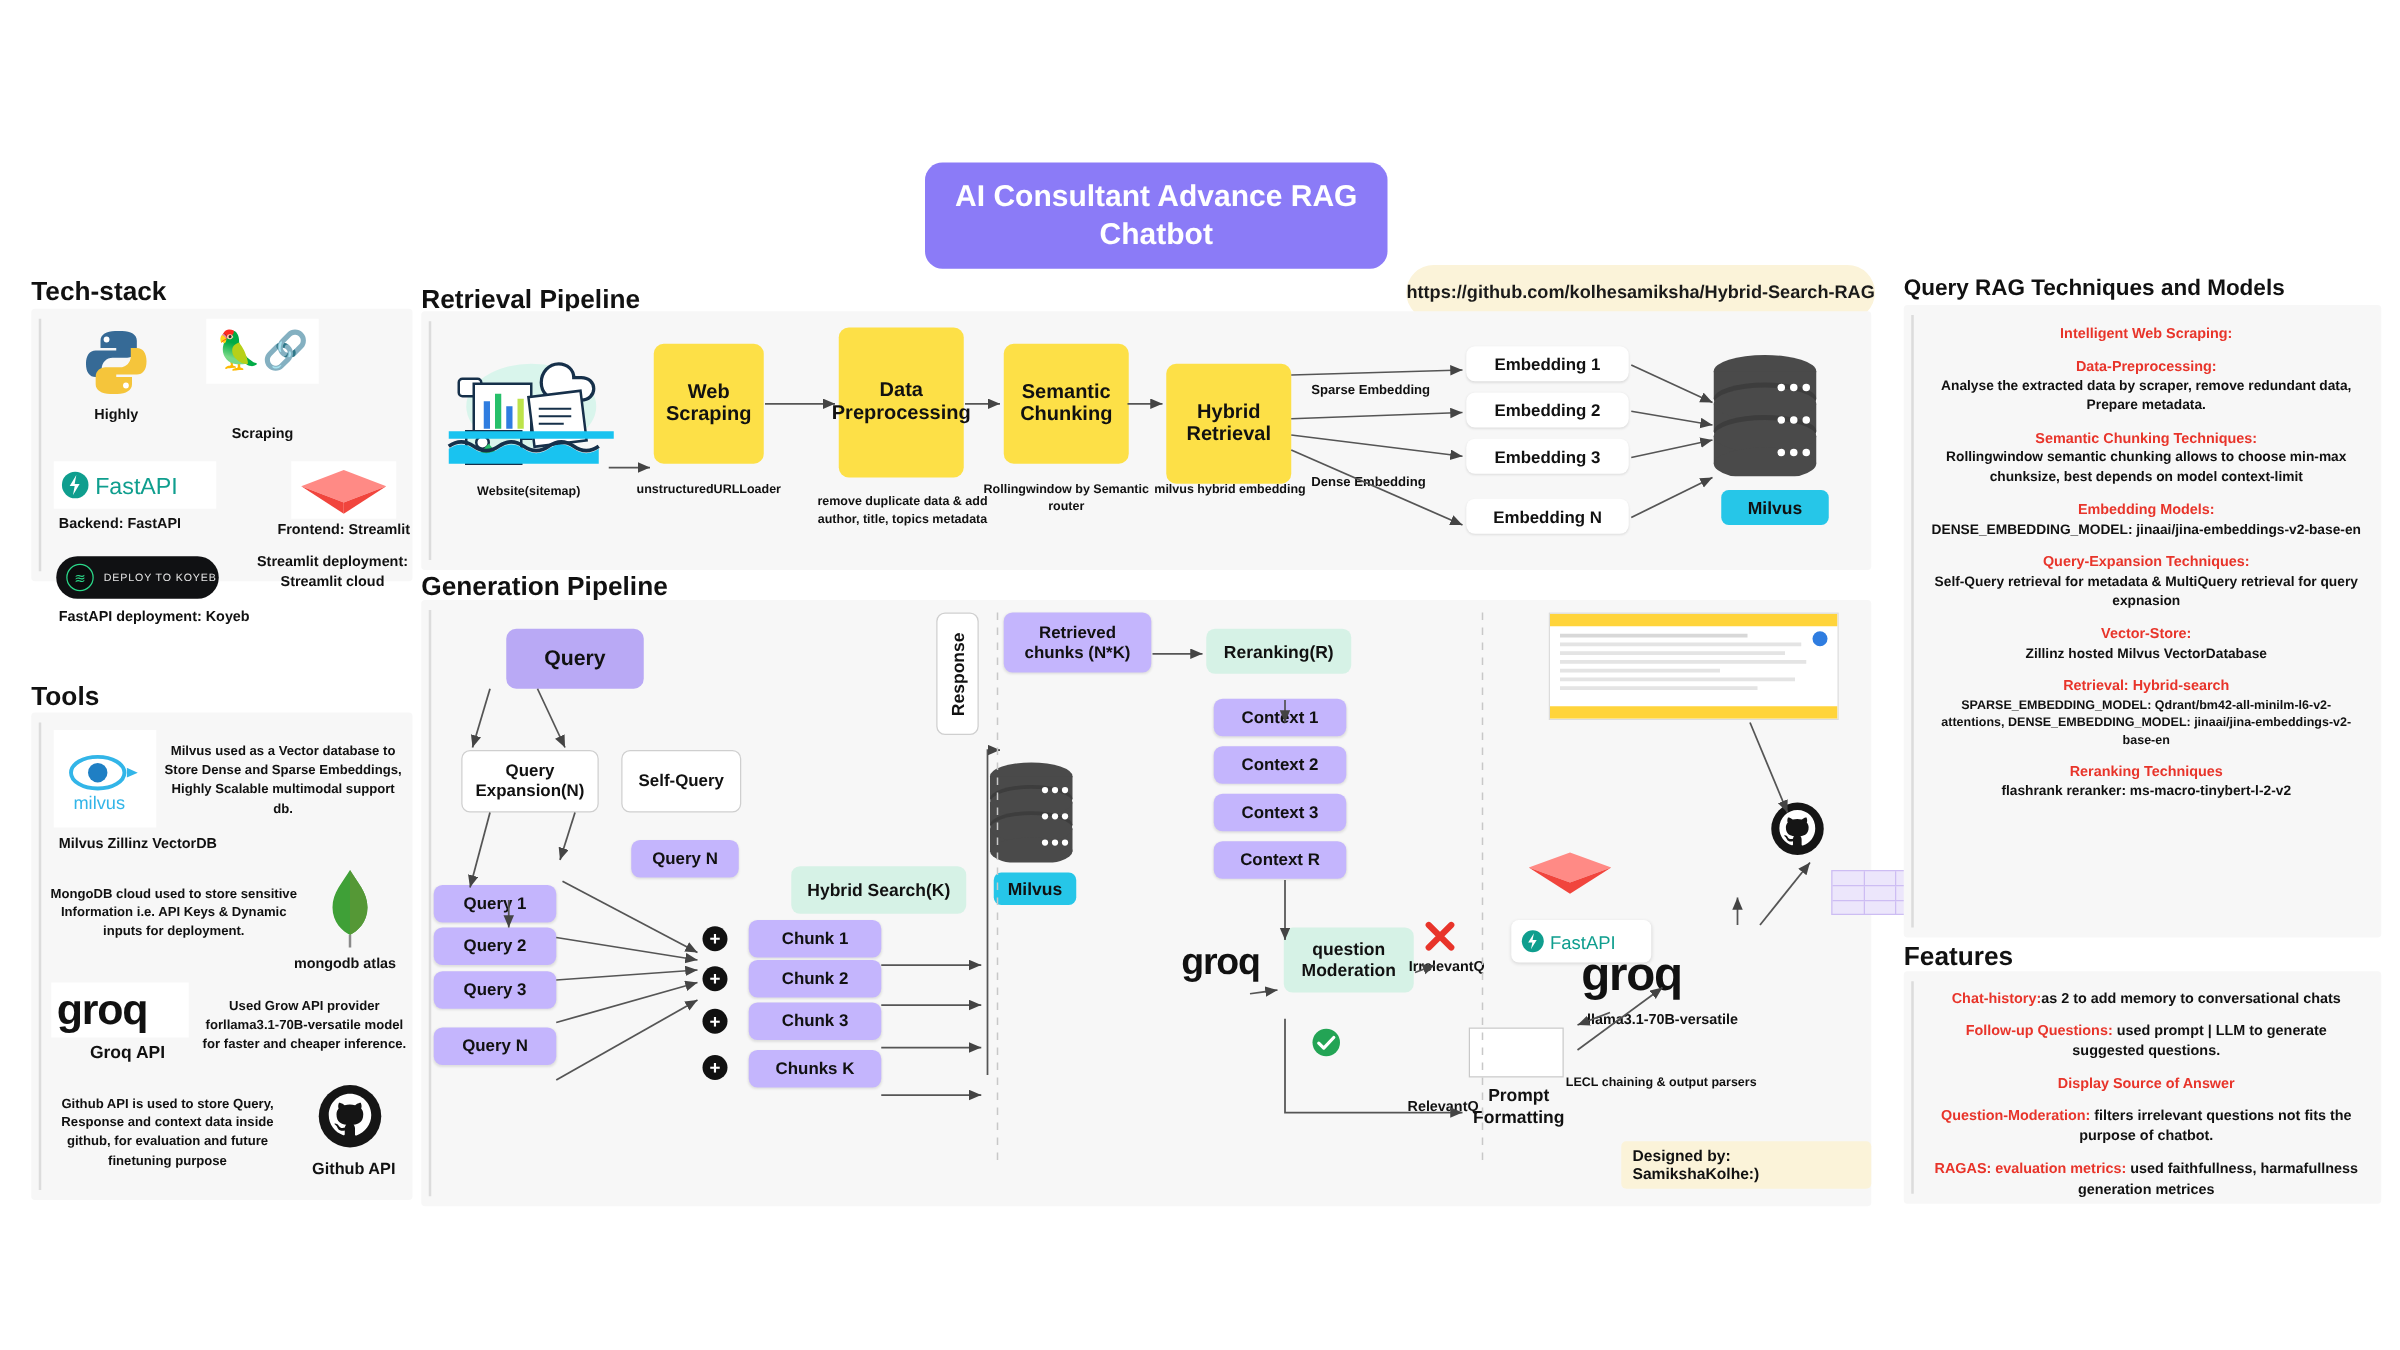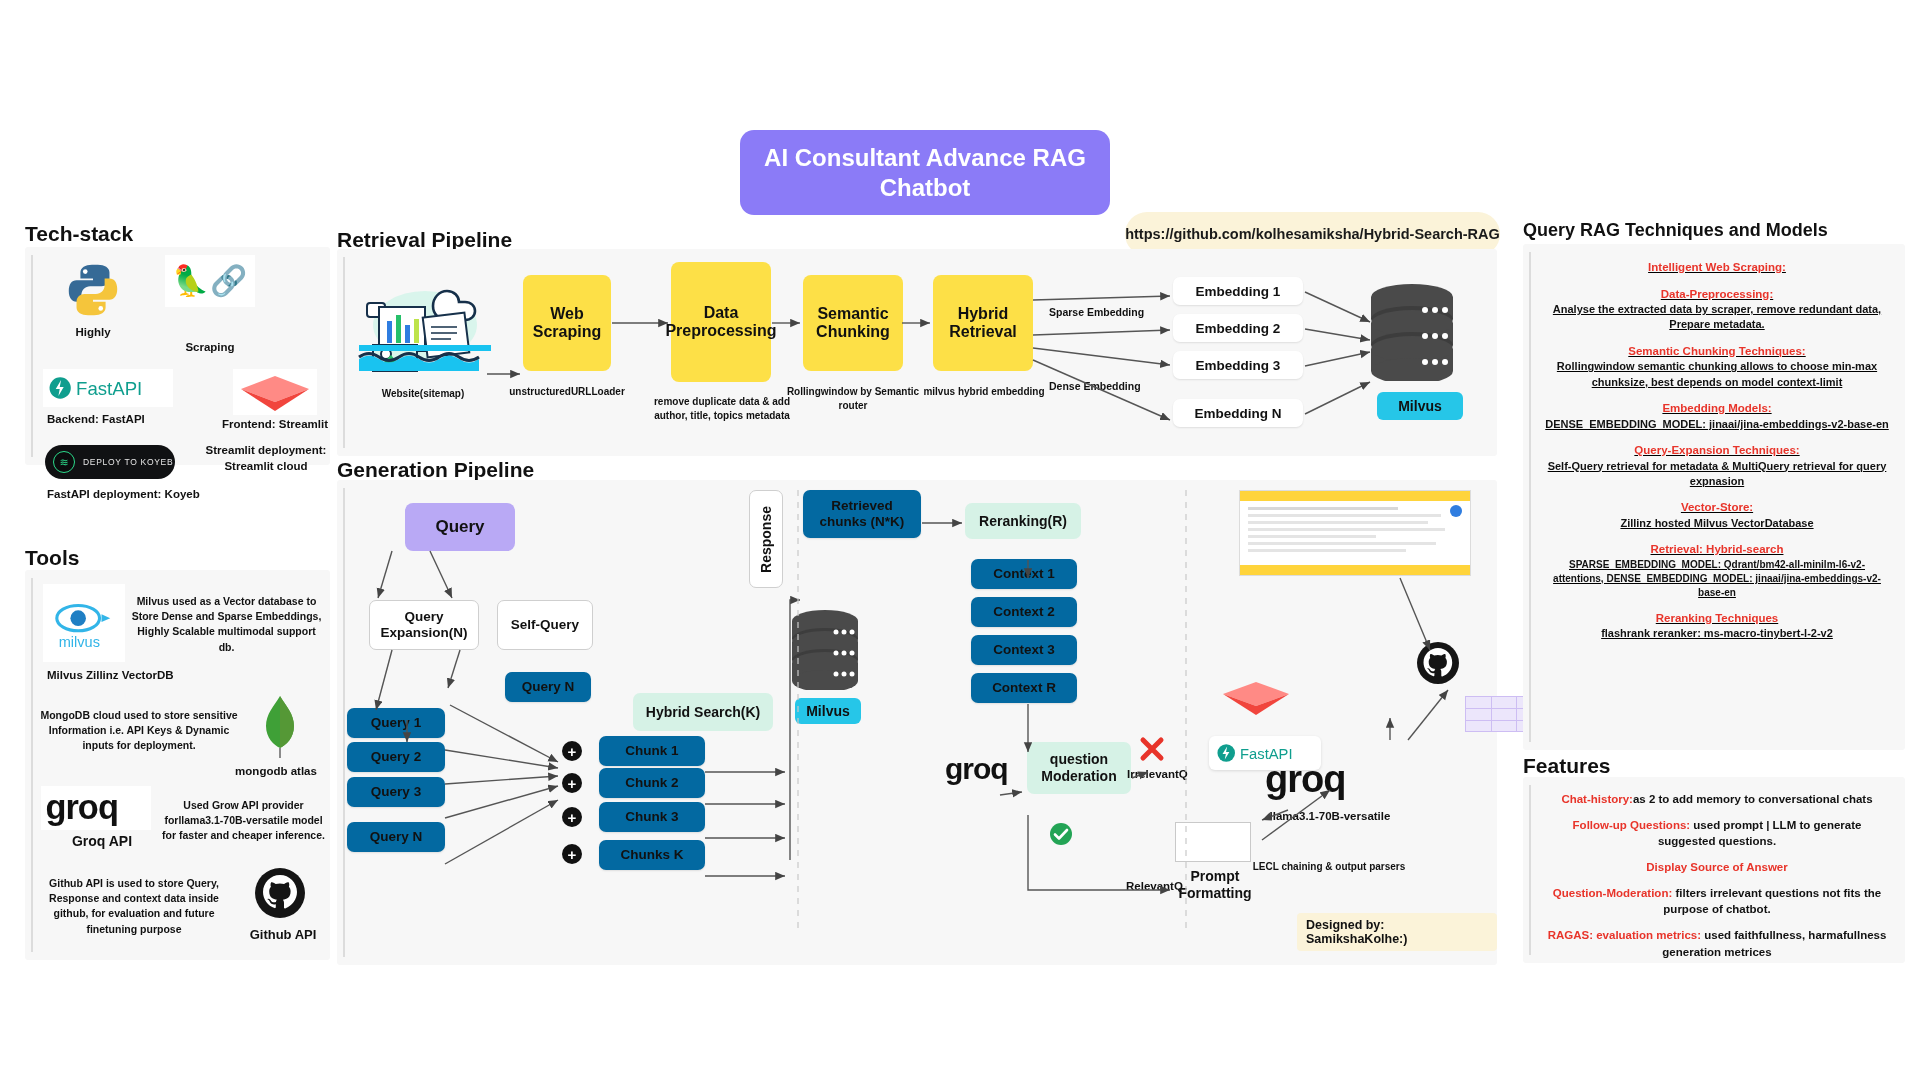--- a/index.html
+++ b/index.html
@@ -98,21 +98,21 @@
     font-size: 14px; font-weight: bold; color: #111;
     text-align: center; line-height: 1.2; padding: 0 6px;
   }
   .node-white {
     background: #fff; border: 1px solid #cfcfcf; border-radius: 7px;
     display: flex; align-items: center; justify-content: center;
     font-size: 13.5px; font-weight: bold; color: #111;
     text-align: center; line-height: 1.2; padding: 0 5px;
   }
   .node-plain {
-    background: #0369a1; border-radius: 7px;
+    background: #c4b5fd; border-radius: 7px;
     display: flex; align-items: center; justify-content: center;
     font-size: 13.5px; font-weight: bold; color: #111;
     box-shadow: 0 1px 2px rgba(0,0,0,.10);
     text-align: center; line-height: 1.2; padding: 0 5px;
   }
   .plus-node {
     width: 20px; height: 20px; border-radius: 50%;
     background: #111; color: #fff; font-size: 15px; font-weight: bold;
     display: flex; align-items: center; justify-content: center;
     line-height: 1;
@@ -123,21 +123,21 @@
   }
   .small-lbl { font-size: 11.5px; font-weight: bold; color: #111; }
   #designed-by {
     background: #fbf3d9; border-radius: 4px;
     font-size: 12.5px; font-weight: bold; color: #111;
     padding: 5px 9px;
   }
 
   
   #techniques-title { left: 1523px; top: 220px; }
-  #techniques-panel { left: 1523px; top: 244px; width: 382px; height: 506px; text-decoration: underline; }
+  #techniques-panel { left: 1523px; top: 244px; width: 382px; height: 506px; }
   #features-title { left: 1523px; top: 754px; }
   #features-panel { left: 1523px; top: 777px; width: 382px; height: 186px; }
 
   .tech-item { margin-bottom: 11px; text-align: center; }
   .tech-head {
     color: #e8342a; font-size: 11.5px; font-weight: bold; line-height: 1.35;
   }
   .tech-body {
     color: #111; font-size: 11px; font-weight: bold; line-height: 1.4;
   }
@@ -278,21 +278,21 @@
 
     <div class="abs pbox" style="left:186px; top:26px; width:88px; height:96px;">Web Scraping</div>
     <div class="abs pcap" style="left:162px; top:136px; width:136px;">unstructuredURLLoader</div>
 
     <div class="abs pbox" style="left:334px; top:13px; width:100px; height:120px;">Data Preprocessing</div>
     <div class="abs pcap" style="left:314px; top:146px; width:142px;">remove duplicate data &amp; add author, title, topics metadata</div>
 
     <div class="abs pbox" style="left:466px; top:26px; width:100px; height:96px;">Semantic Chunking</div>
     <div class="abs pcap" style="left:448px; top:136px; width:136px;">Rollingwindow by Semantic router</div>
 
-    <div class="abs pbox" style="left:596px; top:26px; width:100px; height:96px;">Hybrid Retrieval</div>
+    <div class="abs pbox" style="left:596px; top:42px; width:100px; height:96px;">Hybrid Retrieval</div>
     <div class="abs pcap" style="left:576px; top:136px; width:142px;">milvus hybrid embedding</div>
 
     <div class="abs edge-label" style="left:712px; top:57px;">Sparse Embedding</div>
     <div class="abs edge-label" style="left:712px; top:131px;">Dense Embedding</div>
 
     <div class="abs emb-box" style="left:836px; top:28px; width:130px; height:28px;">Embedding 1</div>
     <div class="abs emb-box" style="left:836px; top:65px; width:130px; height:28px;">Embedding 2</div>
     <div class="abs emb-box" style="left:836px; top:102px; width:130px; height:28px;">Embedding 3</div>
     <div class="abs emb-box" style="left:836px; top:150px; width:130px; height:28px;">Embedding N</div>
 

